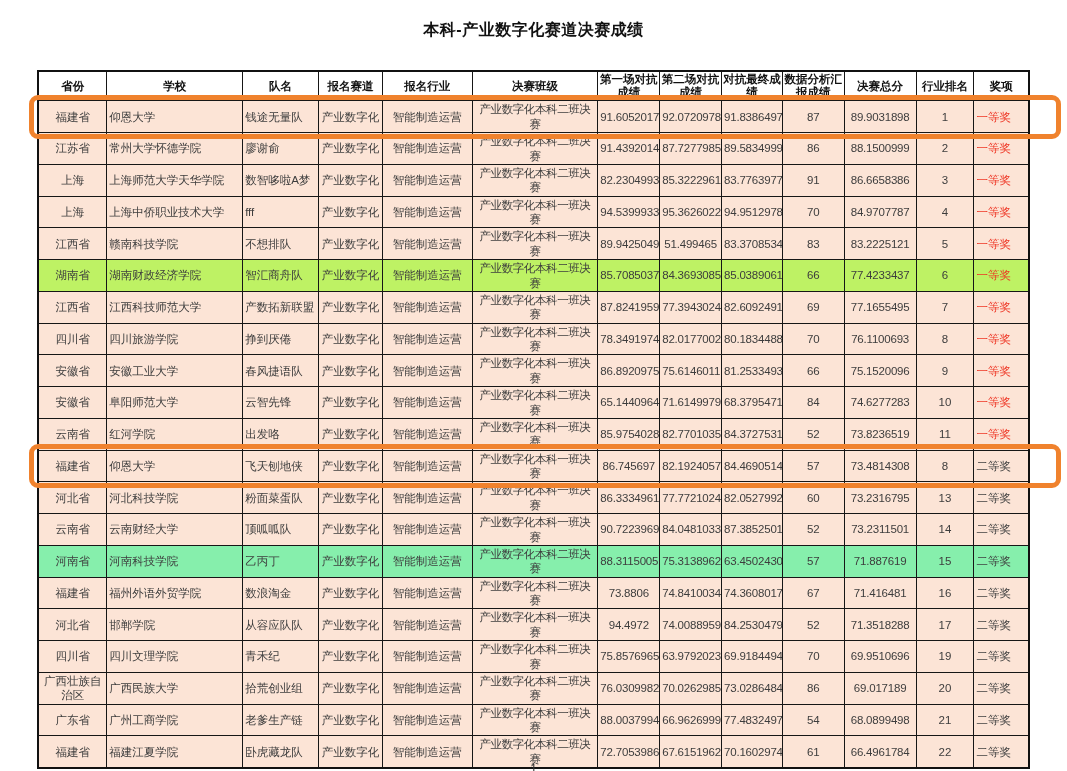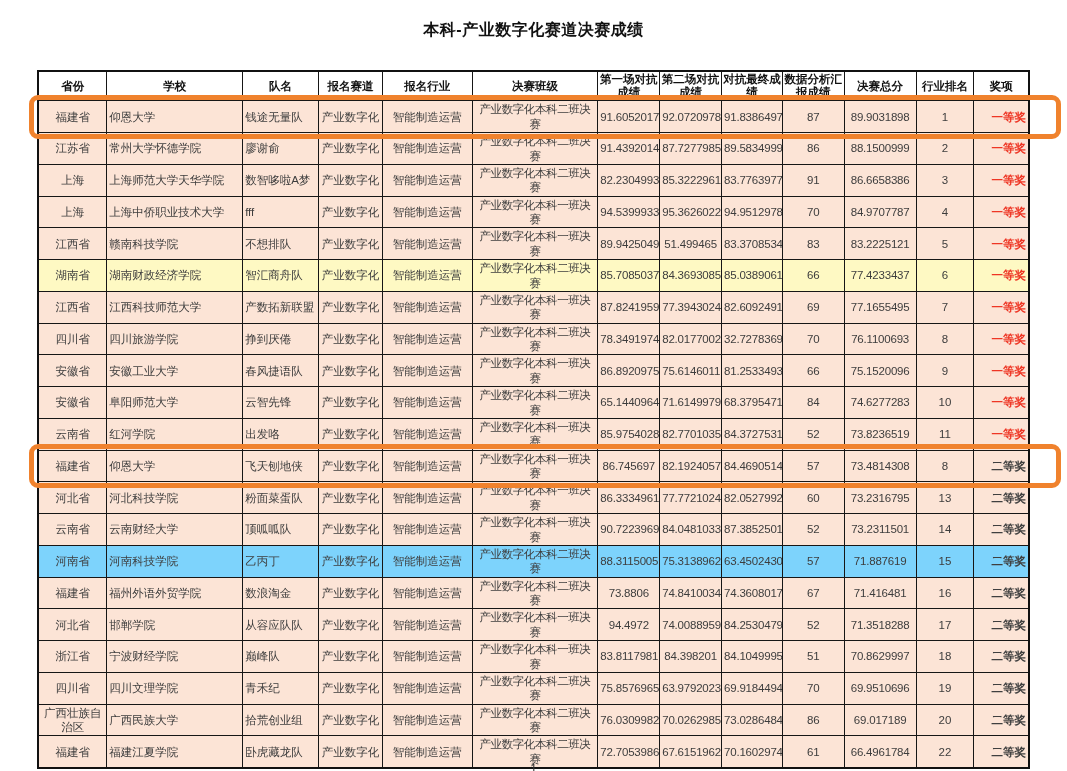--- a/index.html
+++ b/index.html
@@ -13,21 +13,21 @@
   #results-table th, #results-table td {
     border:1.5px solid #161616; padding:1px 2px; font-size:11.5px; color:#3d3d3d;
     line-height:1.25; overflow:hidden; }
   #results-table th { background:#ffffff; color:#111; font-weight:700;
     text-align:center; height:27px; font-size:11.5px; line-height:1.15; padding:1px 0; }
   #results-table td { height:23px; }
   td.al { text-align:left; padding-left:4px; }
   td.ac { text-align:center; }
   td.num { text-align:center; letter-spacing:-0.2px; }
   td.tight { font-size:11px; letter-spacing:-0.4px; text-align:center; }
-  .award { font-weight:700; text-align:right; }
+  .award { font-weight:400; text-align:left; }
   .highlight-box { position:absolute; border:5px solid #f0822d; border-radius:9px;
     pointer-events:none; background:transparent; z-index:5; }
   .page-num { position:absolute; top:762px; left:0; width:1067px; text-align:center;
     font-size:12px; color:#333; }
 </style>
 </head>
 <body>
 
 <div id="page">
   <div class="title">本科-产业数字化赛道决赛成绩</div>
@@ -134,21 +134,21 @@
           <td class="ac">智能制造运营</td>
           <td class="tight">产业数字化本科一班决赛</td>
           <td class="num">89.9425049</td>
           <td class="num">51.499465</td>
           <td class="num">83.3708534</td>
           <td class="ac">83</td>
           <td class="num">83.2225121</td>
           <td class="ac">5</td>
           <td class="award" style="color: rgb(238, 53, 36);">一等奖</td>
         </tr>
-        <tr style="background: #fef9c3;">
+        <tr style="background: #bef264;">
           <td class="ac">湖南省</td>
           <td class="al">湖南财政经济学院</td>
           <td class="al">智汇商舟队</td>
           <td class="ac">产业数字化</td>
           <td class="ac">智能制造运营</td>
           <td class="tight">产业数字化本科二班决赛</td>
           <td class="num">85.7085037</td>
           <td class="num">84.3693085</td>
           <td class="num">85.0389061</td>
           <td class="ac">66</td>
@@ -173,21 +173,21 @@
         </tr>
         <tr style="background: rgb(252, 228, 214);">
           <td class="ac">四川省</td>
           <td class="al">四川旅游学院</td>
           <td class="al">挣到厌倦</td>
           <td class="ac">产业数字化</td>
           <td class="ac">智能制造运营</td>
           <td class="tight">产业数字化本科二班决赛</td>
           <td class="num">78.3491974</td>
           <td class="num">82.0177002</td>
-          <td class="num">32.7278369</td>
+          <td class="num">80.1834488</td>
           <td class="ac">70</td>
           <td class="num">76.1100693</td>
           <td class="ac">8</td>
           <td class="award" style="color: rgb(238, 53, 36);">一等奖</td>
         </tr>
         <tr style="background: rgb(252, 228, 214);">
           <td class="ac">安徽省</td>
           <td class="al">安徽工业大学</td>
           <td class="al">春风捷语队</td>
           <td class="ac">产业数字化</td>
@@ -269,21 +269,21 @@
           <td class="ac">智能制造运营</td>
           <td class="tight">产业数字化本科一班决赛</td>
           <td class="num">90.7223969</td>
           <td class="num">84.0481033</td>
           <td class="num">87.3852501</td>
           <td class="ac">52</td>
           <td class="num">73.2311501</td>
           <td class="ac">14</td>
           <td class="award" style="color: rgb(63, 63, 63);">二等奖</td>
         </tr>
-        <tr style="background: #7dd3fc;">
+        <tr style="background: #86efac;">
           <td class="ac">河南省</td>
           <td class="al">河南科技学院</td>
           <td class="al">乙丙丁</td>
           <td class="ac">产业数字化</td>
           <td class="ac">智能制造运营</td>
           <td class="tight">产业数字化本科二班决赛</td>
           <td class="num">88.3115005</td>
           <td class="num">75.3138962</td>
           <td class="num">63.4502430</td>
           <td class="ac">57</td>
@@ -315,35 +315,20 @@
           <td class="tight">产业数字化本科一班决赛</td>
           <td class="num">94.4972</td>
           <td class="num">74.0088959</td>
           <td class="num">84.2530479</td>
           <td class="ac">52</td>
           <td class="num">71.3518288</td>
           <td class="ac">17</td>
           <td class="award" style="color: rgb(63, 63, 63);">二等奖</td>
         </tr>
         <tr style="background: rgb(252, 228, 214);">
-          <td class="ac">浙江省</td>
-          <td class="al">宁波财经学院</td>
-          <td class="al">巅峰队</td>
-          <td class="ac">产业数字化</td>
-          <td class="ac">智能制造运营</td>
-          <td class="tight">产业数字化本科一班决赛</td>
-          <td class="num">83.8117981</td>
-          <td class="num">84.398201</td>
-          <td class="num">84.1049995</td>
-          <td class="ac">51</td>
-          <td class="num">70.8629997</td>
-          <td class="ac">18</td>
-          <td class="award" style="color: rgb(63, 63, 63);">二等奖</td>
-        </tr>
-        <tr style="background: rgb(252, 228, 214);">
           <td class="ac">四川省</td>
           <td class="al">四川文理学院</td>
           <td class="al">青禾纪</td>
           <td class="ac">产业数字化</td>
           <td class="ac">智能制造运营</td>
           <td class="tight">产业数字化本科二班决赛</td>
           <td class="num">75.8576965</td>
           <td class="num">63.9792023</td>
           <td class="num">69.9184494</td>
           <td class="ac">70</td>
@@ -357,20 +342,35 @@
           <td class="al">拾荒创业组</td>
           <td class="ac">产业数字化</td>
           <td class="ac">智能制造运营</td>
           <td class="tight">产业数字化本科二班决赛</td>
           <td class="num">76.0309982</td>
           <td class="num">70.0262985</td>
           <td class="num">73.0286484</td>
           <td class="ac">86</td>
           <td class="num">69.017189</td>
           <td class="ac">20</td>
+          <td class="award" style="color: rgb(63, 63, 63);">二等奖</td>
+        </tr>
+        <tr style="background: rgb(252, 228, 214);">
+          <td class="ac">广东省</td>
+          <td class="al">广州工商学院</td>
+          <td class="al">老爹生产链</td>
+          <td class="ac">产业数字化</td>
+          <td class="ac">智能制造运营</td>
+          <td class="tight">产业数字化本科一班决赛</td>
+          <td class="num">88.0037994</td>
+          <td class="num">66.9626999</td>
+          <td class="num">77.4832497</td>
+          <td class="ac">54</td>
+          <td class="num">68.0899498</td>
+          <td class="ac">21</td>
           <td class="award" style="color: rgb(63, 63, 63);">二等奖</td>
         </tr>
         <tr style="background: rgb(252, 228, 214);">
           <td class="ac">福建省</td>
           <td class="al">福建江夏学院</td>
           <td class="al">卧虎藏龙队</td>
           <td class="ac">产业数字化</td>
           <td class="ac">智能制造运营</td>
           <td class="tight">产业数字化本科二班决赛</td>
           <td class="num">72.7053986</td>

